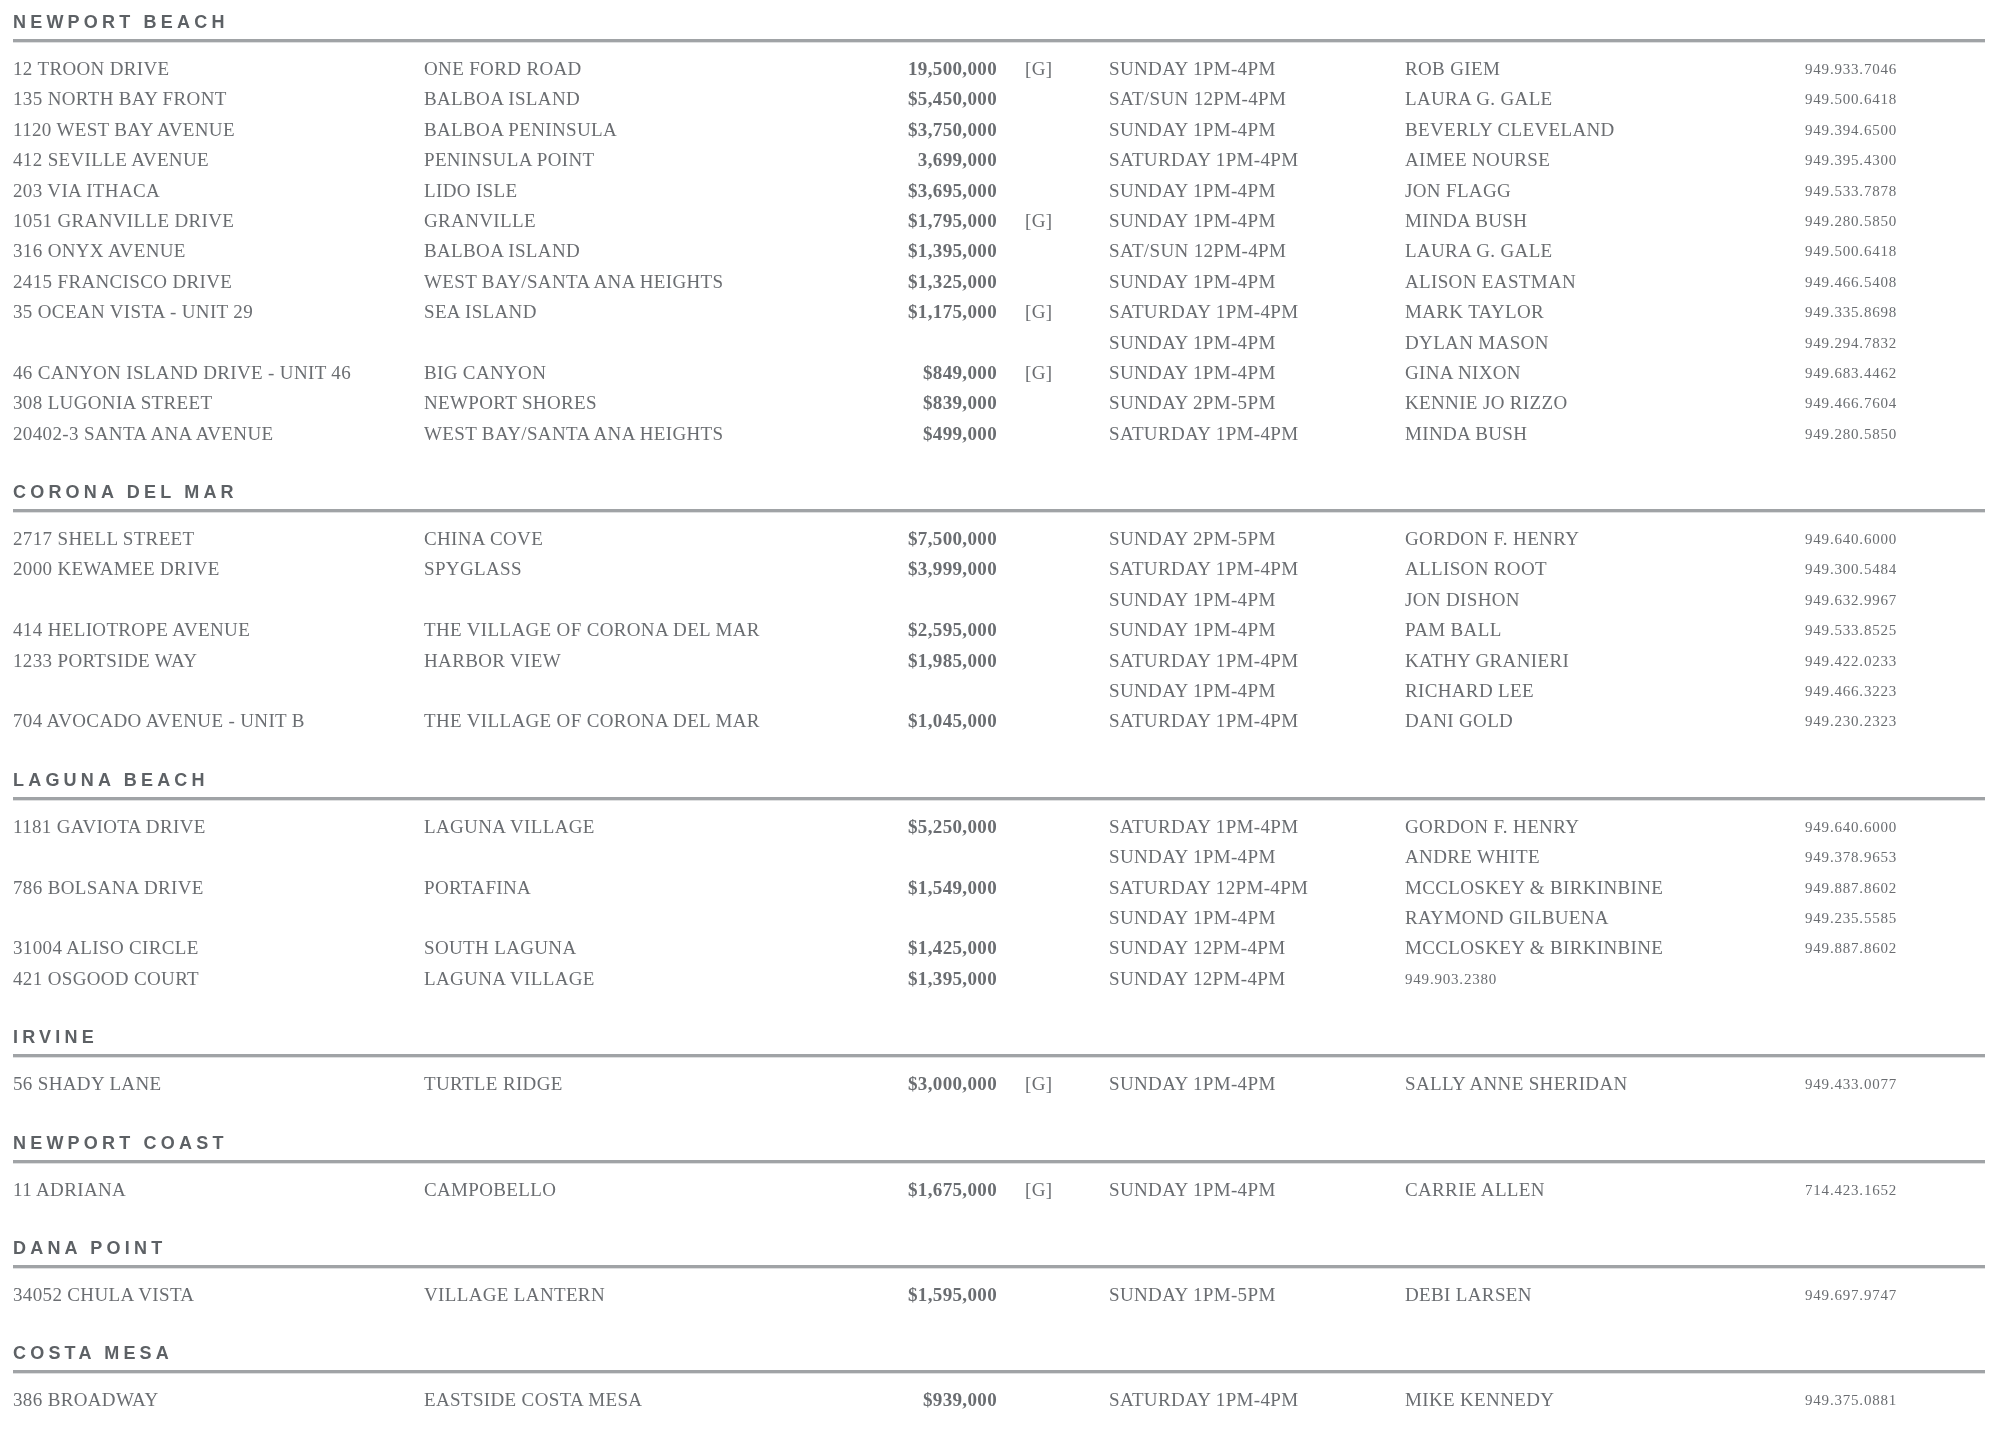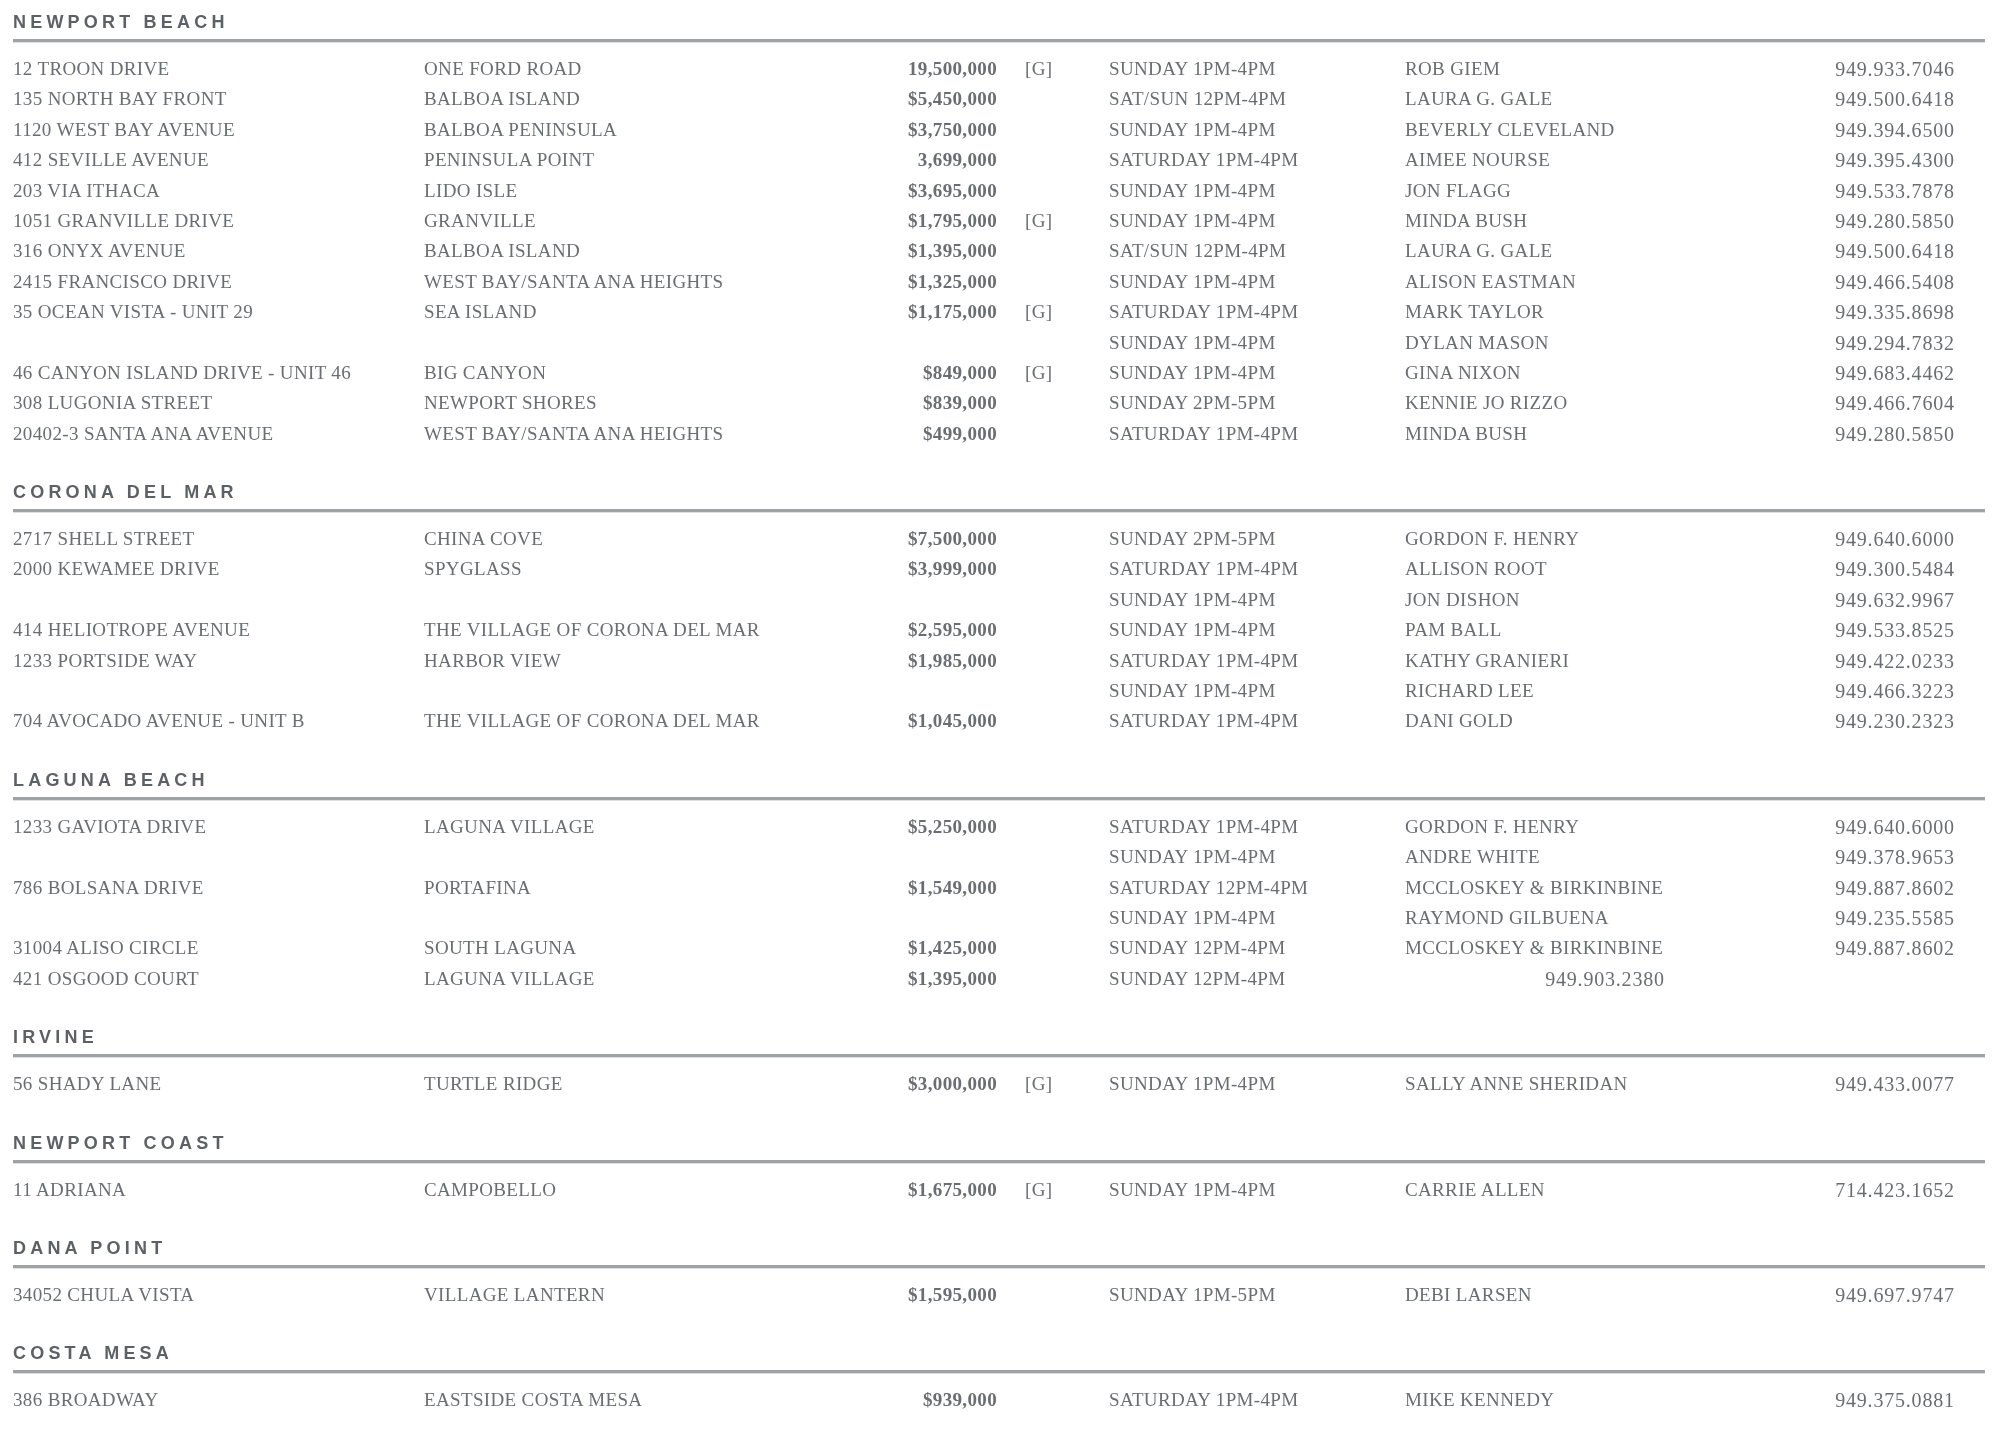--- a/index.html
+++ b/index.html
@@ -44,22 +44,22 @@
     line-height: 30.4px;
     font-size: 19px;
     letter-spacing: 0.35px;
     color: #6a6d71;
     white-space: nowrap;
   }
   .c { overflow: visible; }
   .price { text-align: right; font-weight: bold; }
   .gflag { padding-left: 28px; font-size: 19px; color: #6a6d71; }
   .phone {
-    text-align: center;
-    font-size: 20px;
+    text-align: left;
+    font-size: 15px;
     letter-spacing: 0.8px;
   }
   .footnote {
     margin-top: 30px;
     font-size: 18.5px;
     letter-spacing: 0.5px;
     color: #0f766e;
   }
 </style>
 </head>
@@ -257,21 +257,21 @@
             <span class="c agent">DANI GOLD</span>
             <span class="c phone">949.230.2323</span>
           </div>
         </div>
       </section>
       <section class="sec">
         <h2 class="sec-title">LAGUNA BEACH</h2>
         <div class="rule"></div>
         <div class="rows">
           <div class="row">
-            <span class="c addr">1233 GAVIOTA DRIVE</span>
+            <span class="c addr">1181 GAVIOTA DRIVE</span>
             <span class="c area">LAGUNA VILLAGE</span>
             <span class="c price">$5,250,000</span>
             <span class="c gflag"></span>
             <span class="c time">SATURDAY 1PM-4PM</span>
             <span class="c agent">GORDON F. HENRY</span>
             <span class="c phone">949.640.6000</span>
           </div>
           <div class="row">
             <span class="c addr"></span>
             <span class="c area"></span>

